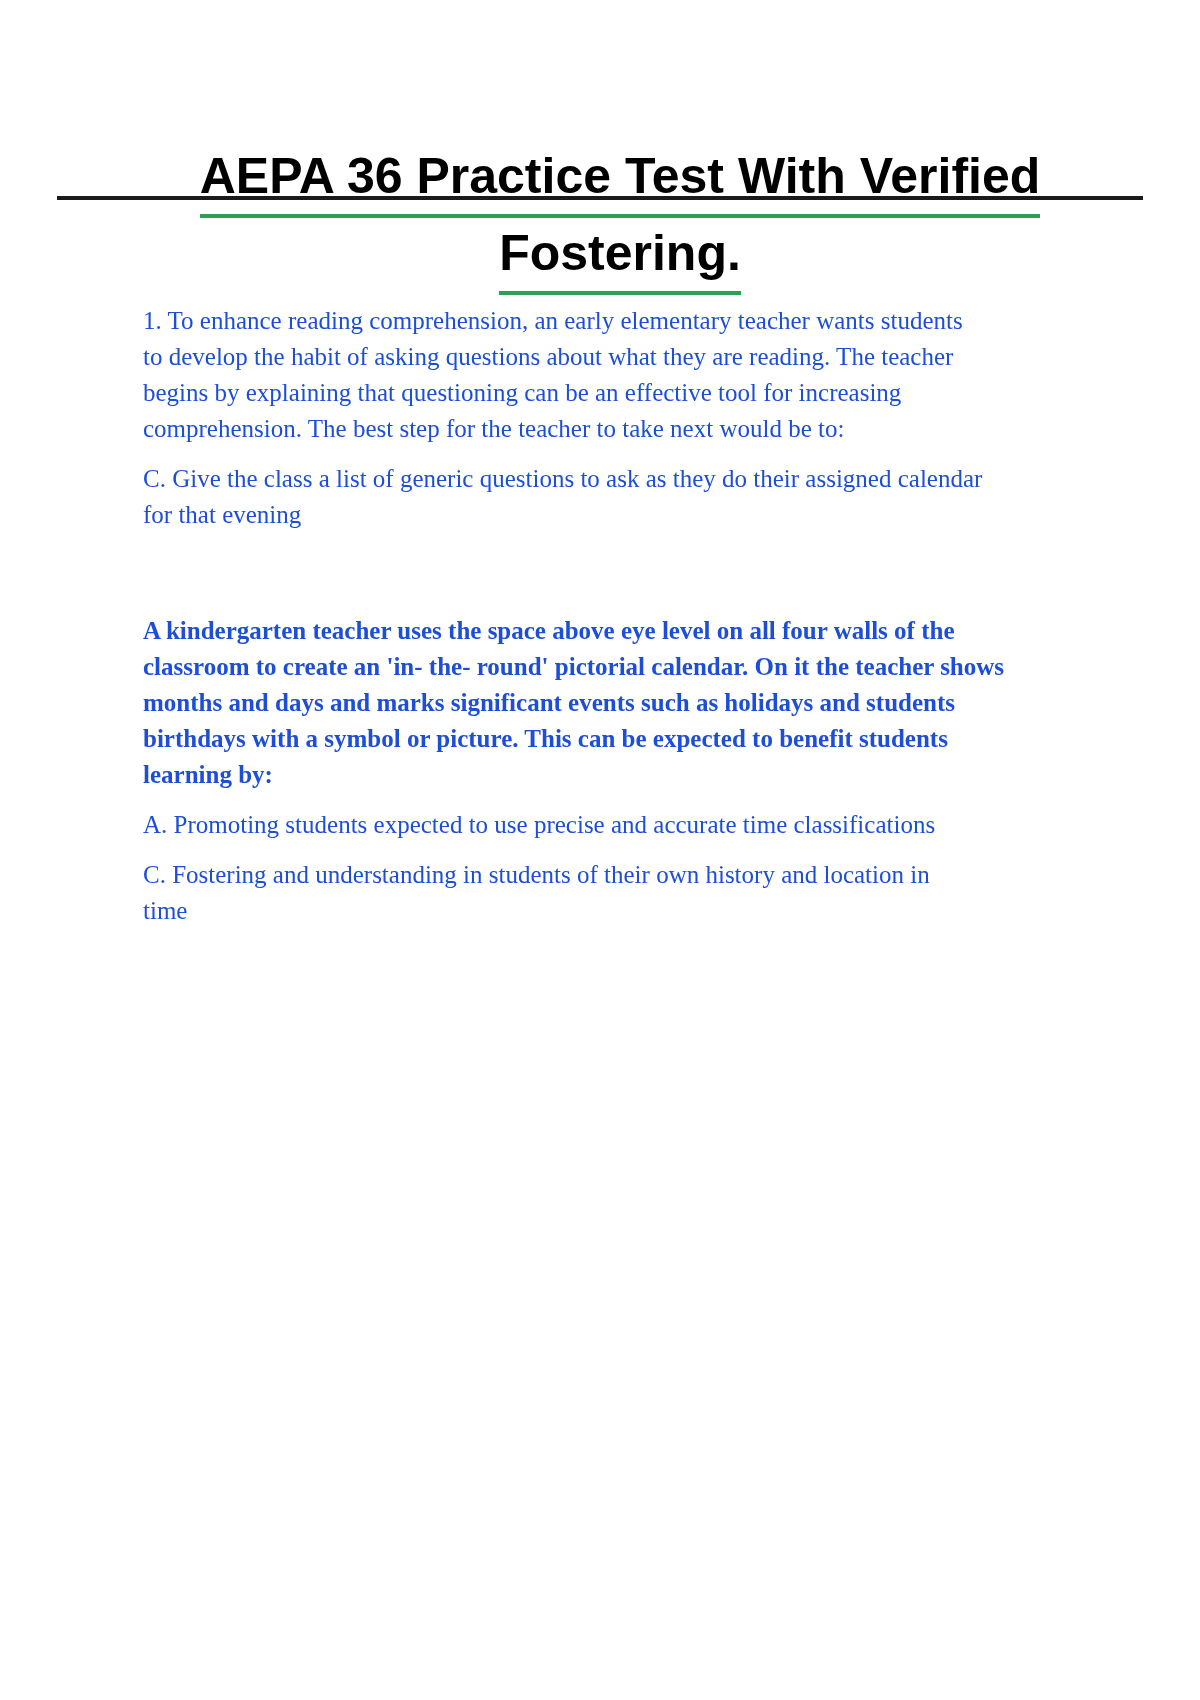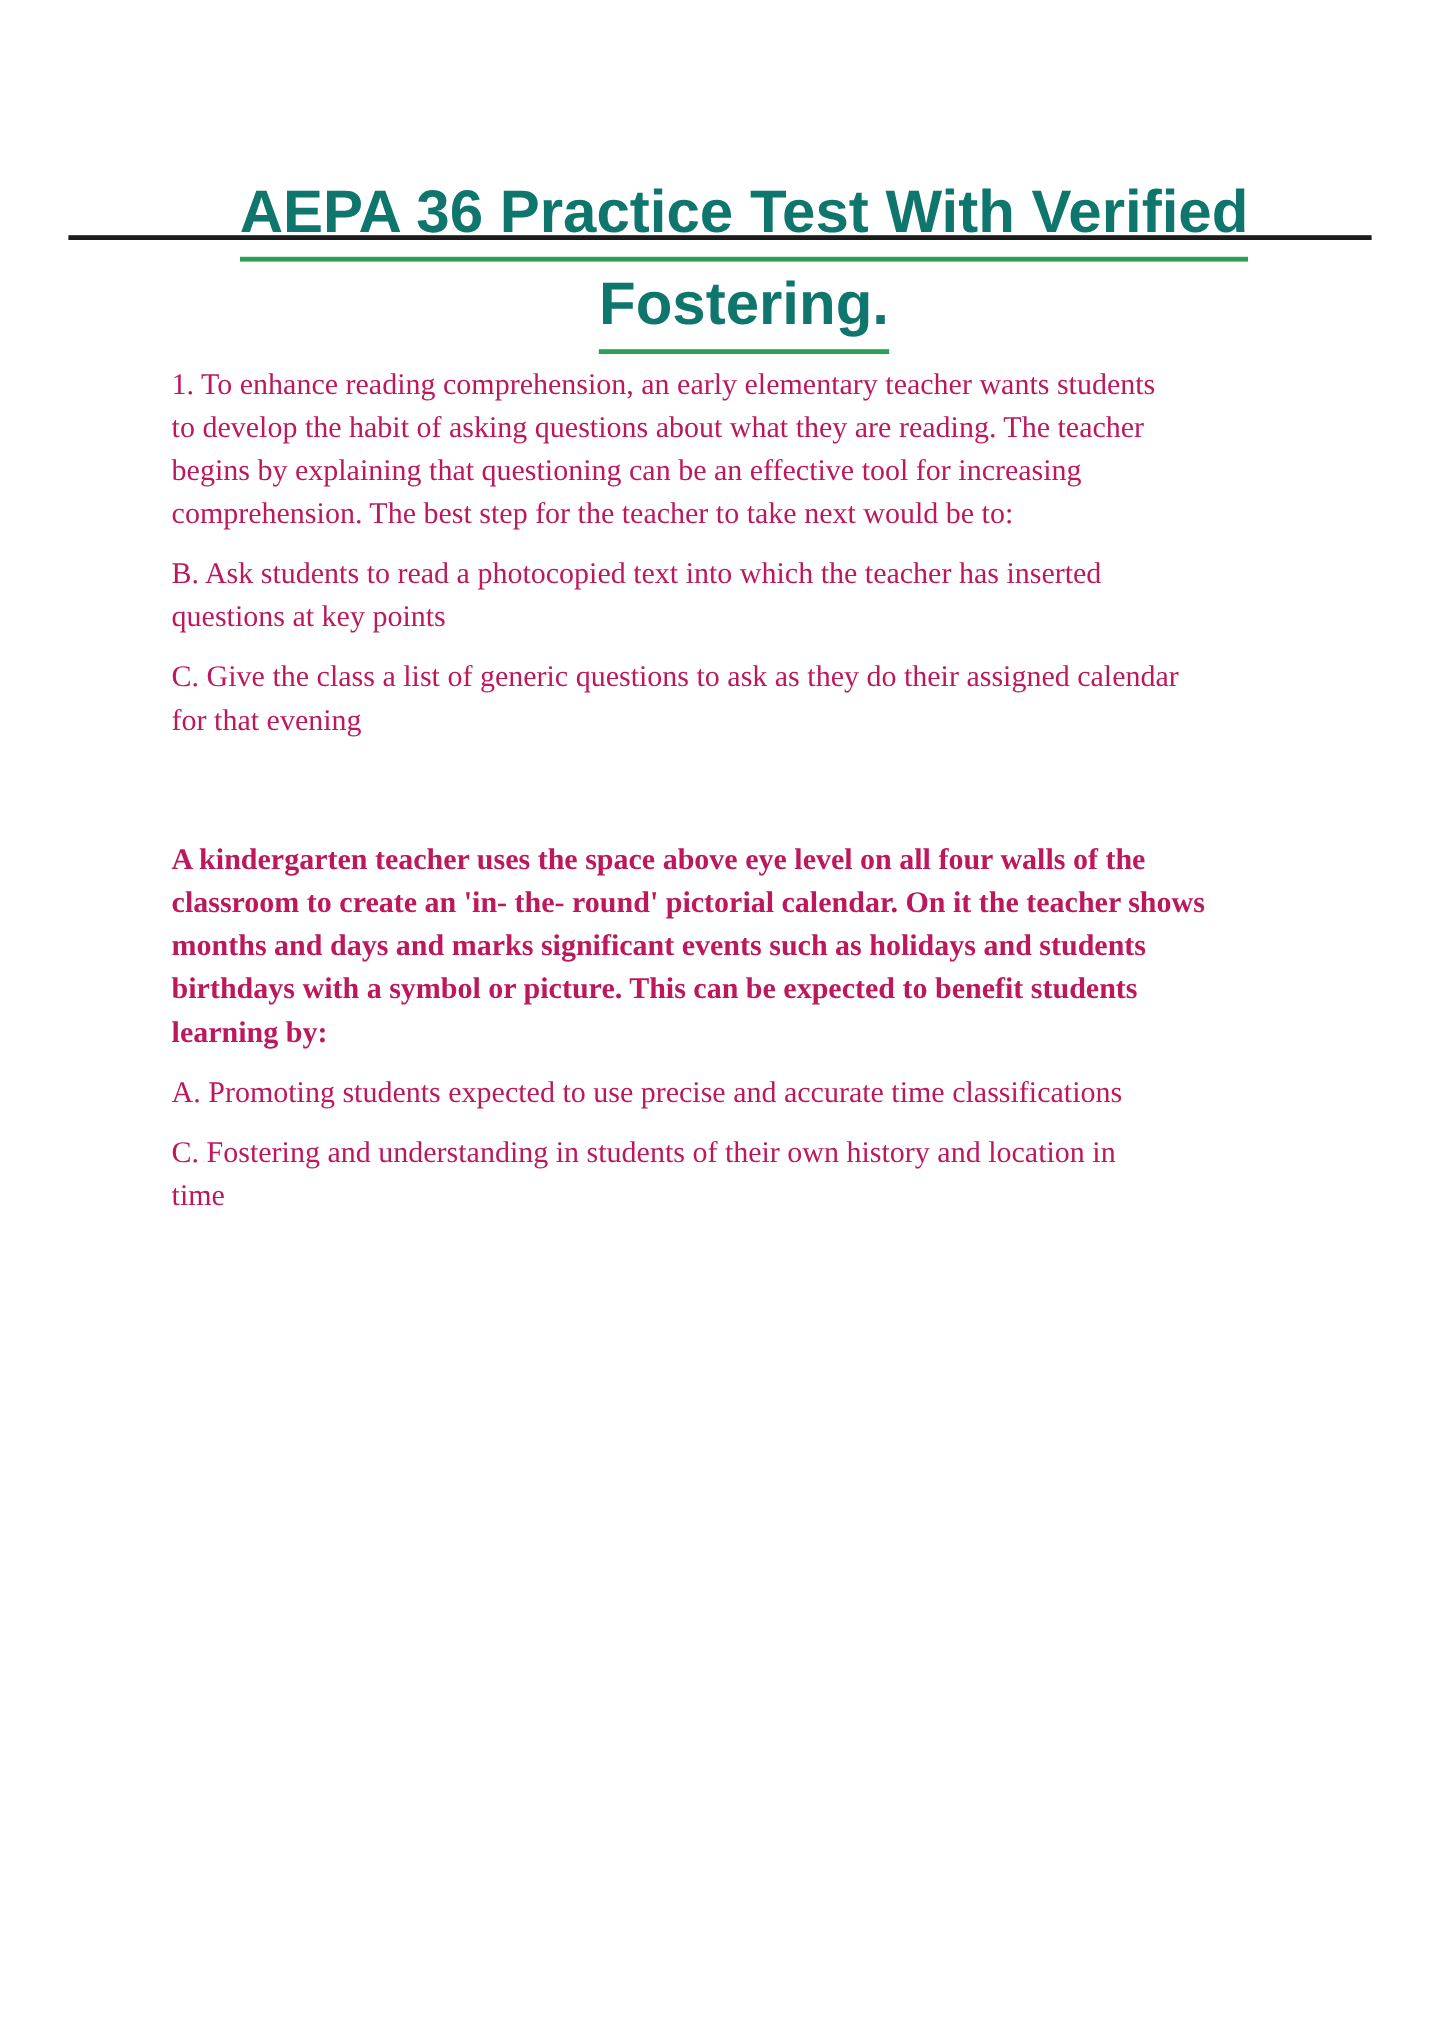--- a/index.html
+++ b/index.html
@@ -29,40 +29,40 @@
 
   .title {
     margin: 141px auto 0;
     width: 1000px;
     padding-left: 40px;
     text-align: center;
     font-family: "Liberation Sans", sans-serif;
     font-weight: bold;
     font-size: 50px;
     line-height: 70px;
-    color: #0f766e;
+    color: #000000;
   }
   .title-row { text-align: center; }
   .title-line {
     display: inline-block;
     border-bottom: 4px solid #2da055;
     padding-bottom: 3px;
   }
 
   .body {
     margin-top: 8px;
     padding-left: 143px;
     width: 880px;
   }
   .body p {
     margin: 0 0 14px 0;
     font-size: 25px;
     line-height: 36px;
     white-space: pre-line;
-    color: #be185d;
+    color: #1d4ed8;
   }
   .body p.big-gap { margin-top: 80px; font-weight: bold; }
 </style>
 </head>
 <body>
 
 <div class="page">
 
   <div class="rule top"></div>
 
@@ -73,22 +73,20 @@
     <div class="title-row">
       <span class="title-line">Fostering.</span>
     </div>
   </h1>
 
   <div class="body">
     <p>1. To enhance reading comprehension, an early elementary teacher wants students
 to develop the habit of asking questions about what they are reading. The teacher
 begins by explaining that questioning can be an effective tool for increasing
 comprehension. The best step for the teacher to take next would be to:</p>
-    <p>B. Ask students to read a photocopied text into which the teacher has inserted
-questions at key points</p>
     <p>C. Give the class a list of generic questions to ask as they do their assigned calendar
 for that evening</p>
     <p class="big-gap">A kindergarten teacher uses the space above eye level on all four walls of the
 classroom to create an 'in- the- round' pictorial calendar. On it the teacher shows
 months and days and marks significant events such as holidays and students
 birthdays with a symbol or picture. This can be expected to benefit students
 learning by:</p>
     <p>A. Promoting students expected to use precise and accurate time classifications</p>
     <p>C. Fostering and understanding in students of their own history and location in
 time</p>

